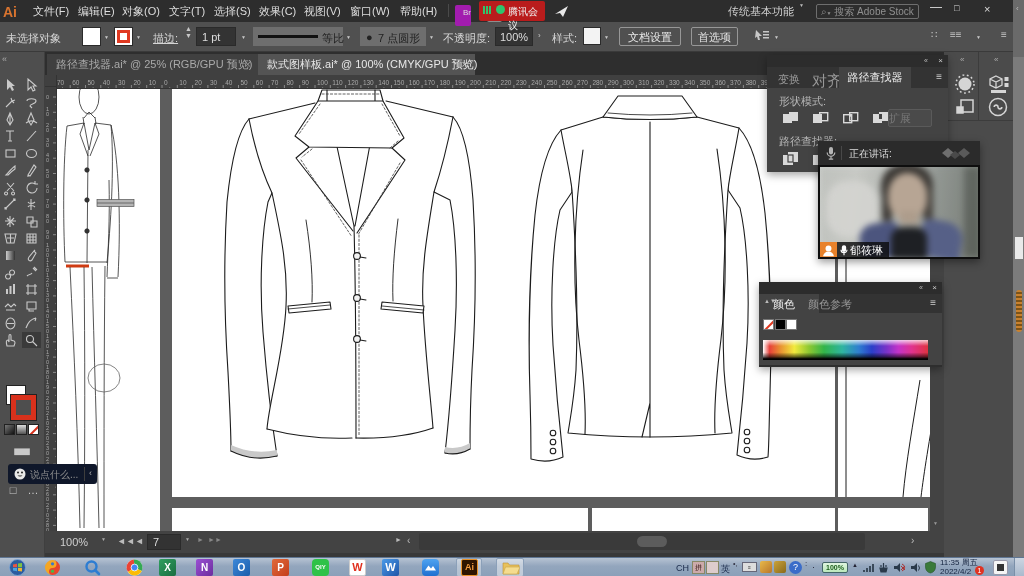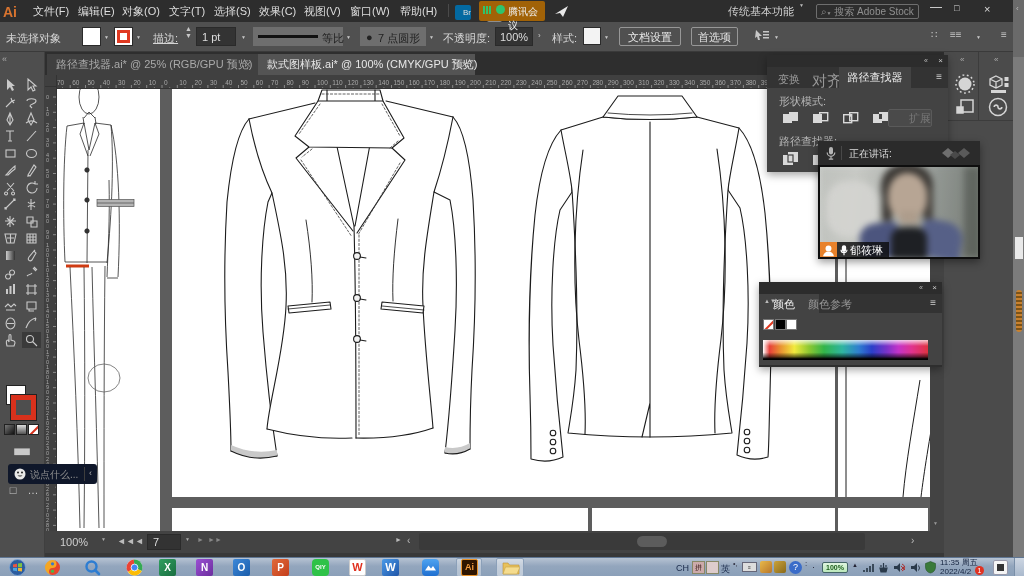--- a/index.html
+++ b/index.html
@@ -52,23 +52,23 @@
     <span class="mi" style="left:400px;z-index:1">帮助(H)</span>
       <span style="position:absolute;left:448px;top:4px;width:1px;height:13px;background:#4a4a4a"></span>
     <span class="mi" style="left:728px;color:#cfcfcf">传统基本功能</span>
     <span class="mi" style="left:799px;top:2px;color:#bbb;font-size:5px">▼</span>
     <div style="position:absolute;left:816px;top:4px;width:103px;height:15px;border:1px solid #6e6e6e;border-radius:2px;color:#909090;font-size:10px;line-height:13px;padding-left:4px">⌕<span style="font-size:5px">▼</span> 搜索 Adobe Stock</div>
     <span class="mi" style="left:930px;top:0px;color:#ddd;font-size:12px">—</span>
     <span class="mi" style="left:954px;top:3px;color:#ddd;font-size:9px">□</span>
     <span class="mi" style="left:984px;top:3px;color:#ddd;font-size:11px">×</span>
   </div>
 
-  <div class="abs" style="left:455px;top:5px;width:16px;height:15px;background:#0369a1;border-radius:2px;color:#ddd;font-size:8px;text-align:right;line-height:15px;z-index:4">Br</div>
+  <div class="abs" style="left:455px;top:5px;width:16px;height:21px;background:#a21caf;border-radius:2px;color:#ddd;font-size:8px;text-align:right;line-height:15px;z-index:4">Br</div>
   <div class="abs" style="left:487px;top:11px;width:15px;height:11px;background:#8e8e8e;border-radius:2px;color:#2d2d2d;font-size:8px;text-align:center;line-height:11px;z-index:4">St</div>
-  <div class="abs" style="left:479px;top:1px;width:66px;height:20px;background:#a16207;border-radius:2px;z-index:5;color:#eee;font-size:10px">
+  <div class="abs" style="left:479px;top:1px;width:66px;height:20px;background:#b91c1c;border-radius:2px;z-index:5;color:#eee;font-size:10px">
      <span style="position:absolute;left:4px;top:5px;width:10px;height:8px;background:linear-gradient(90deg,#31c26a 0 2px,transparent 2px 3px,#31c26a 3px 5px,transparent 5px 6px,#31c26a 6px 8px,transparent 8px)"></span>
      <span style="position:absolute;left:17px;top:4px;width:9px;height:9px;background:#2ec56d;border-radius:50%"></span>
      <span style="position:absolute;left:29px;top:4px">腾讯会议</span>
   </div>
   <div class="abs" style="left:554px;top:4px;z-index:5;width:16px;height:15px">
      <svg width="16" height="15">
         <path d="M1 10 L14 2 L9 13 L6 9 Z" fill="#e8e8e8"></path>
       </svg>
   </div>
   <div class="abs" id="controlbar">
@@ -702,21 +702,21 @@
         </svg>
       <svg style="position:absolute;left:74px;top:22px" width="20" height="16" viewBox="0 0 20 16">
           <rect x="2.7" y="4.7" width="8" height="8" fill="none" stroke="#d9d9d9" stroke-width="1.4"></rect>
           <rect x="8.7" y="2.7" width="8" height="8" fill="none" stroke="#d9d9d9" stroke-width="1.4"></rect>
           <rect x="8.7" y="4.7" width="2" height="2" fill="#d9d9d9"></rect>
         </svg>
       <svg style="position:absolute;left:104px;top:22px" width="20" height="16" viewBox="0 0 20 16">
           <path d="M2,4 h9 v9 h-9 Z M8,2 h9 v9 h-9 Z" fill="#d9d9d9"></path>
           <rect x="8" y="4" width="3" height="5" fill="#434343"></rect>
         </svg>
-      <div style="position:absolute;left:121px;top:21px;width:44px;height:18px;background:#4a4a4a;border:1px solid #5a5a5a;border-radius:2px;color:#787878;font-size:11px;text-align:right;line-height:17px">扩展</div>
+      <div style="position:absolute;left:121px;top:21px;width:44px;height:18px;background:#4a4a4a;border:1px solid #5a5a5a;border-radius:2px;color:#787878;font-size:11px;text-align:left;line-height:17px">扩展</div>
       <span style="position:absolute;left:12px;top:46px;color:#b5b5b5;font-size:11px">路径查找器:</span>
       <svg style="position:absolute;left:14px;top:62px" width="22" height="18" viewBox="0 0 22 18">
           <rect x="2" y="5" width="10" height="10" fill="#d9d9d9"></rect>
           <rect x="7" y="2" width="10" height="10" fill="#d9d9d9"></rect>
           <rect x="7" y="5" width="5" height="7" fill="none" stroke="#434343" stroke-width="1.2"></rect>
         </svg>
       <svg style="position:absolute;left:44px;top:62px" width="22" height="18" viewBox="0 0 22 18">
           <rect x="2" y="5" width="10" height="10" fill="#d9d9d9"></rect>
           <rect x="7" y="2" width="10" height="10" fill="#d9d9d9"></rect>
           <rect x="9" y="7" width="6" height="6" fill="#434343"></rect>

